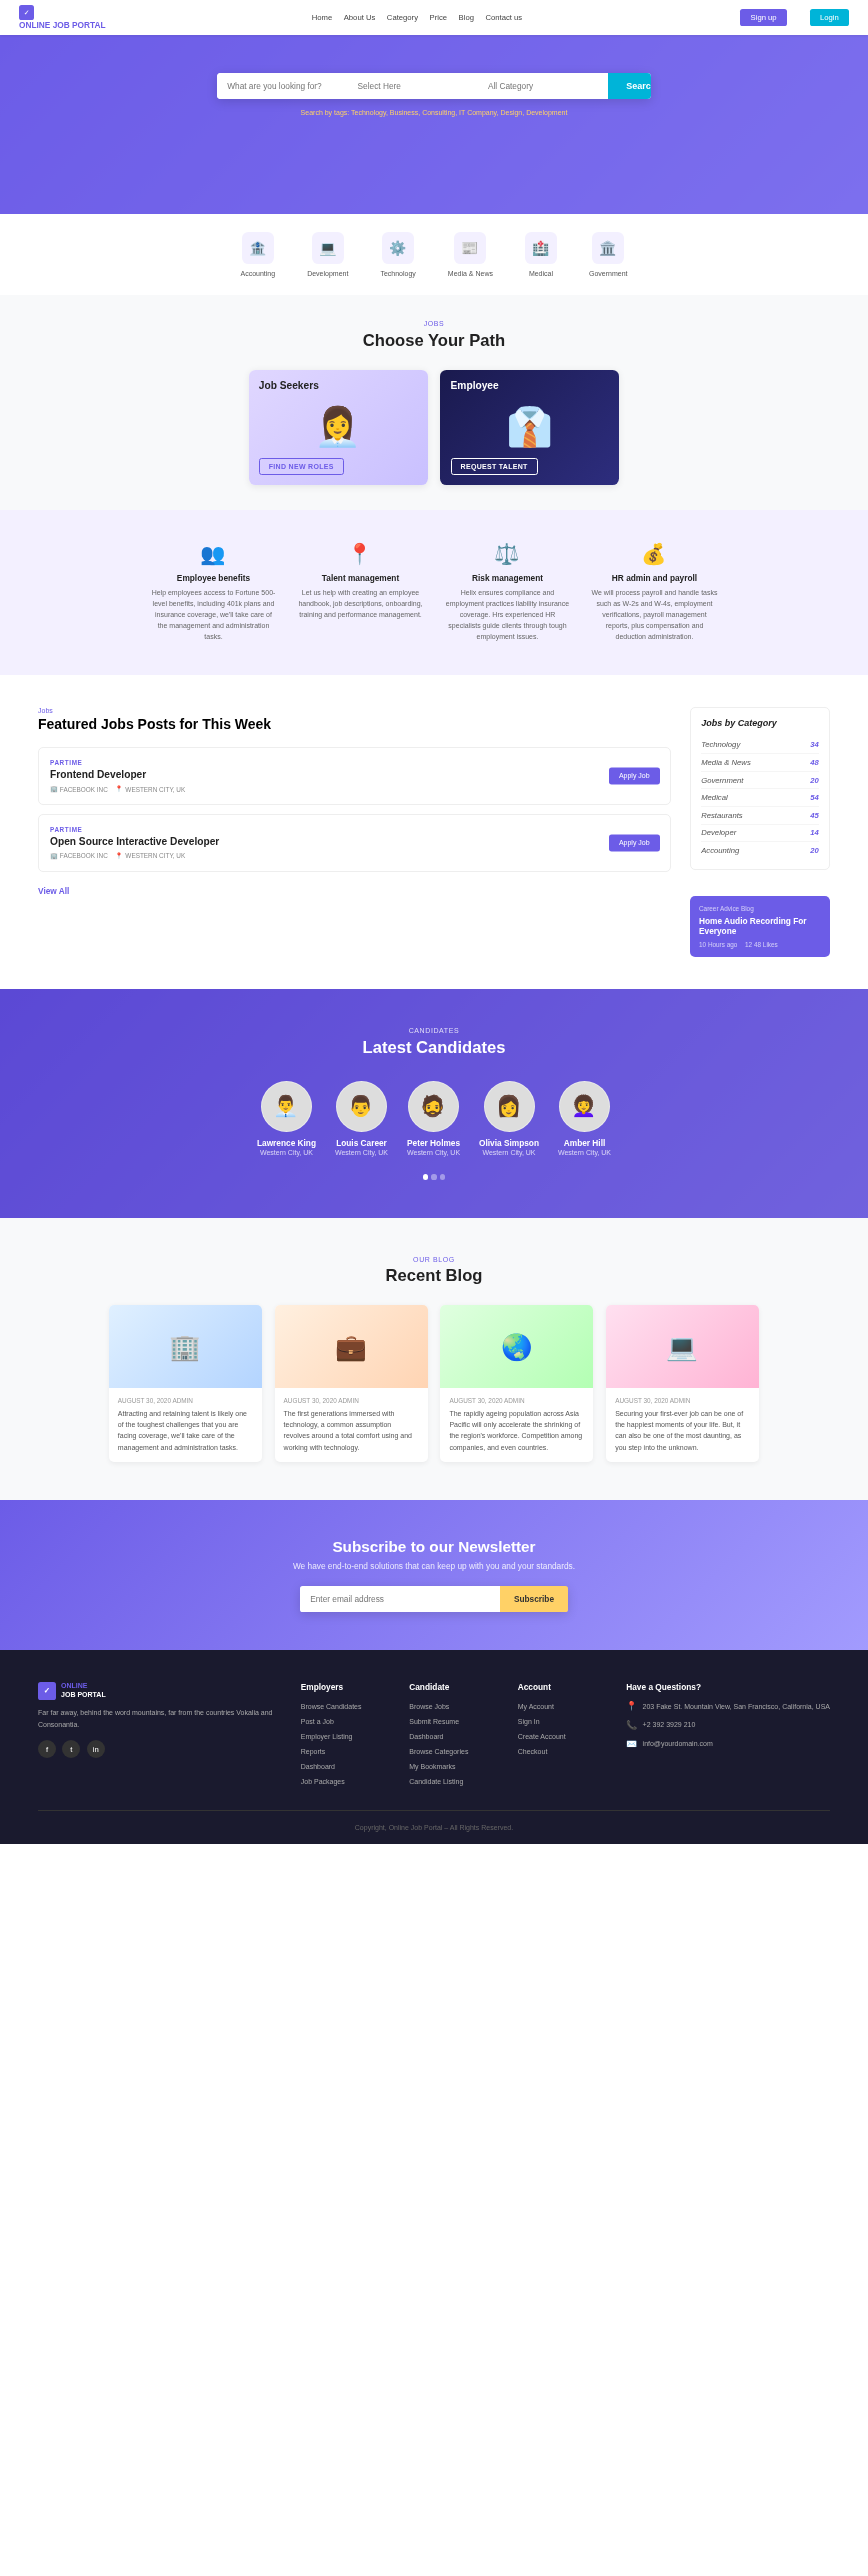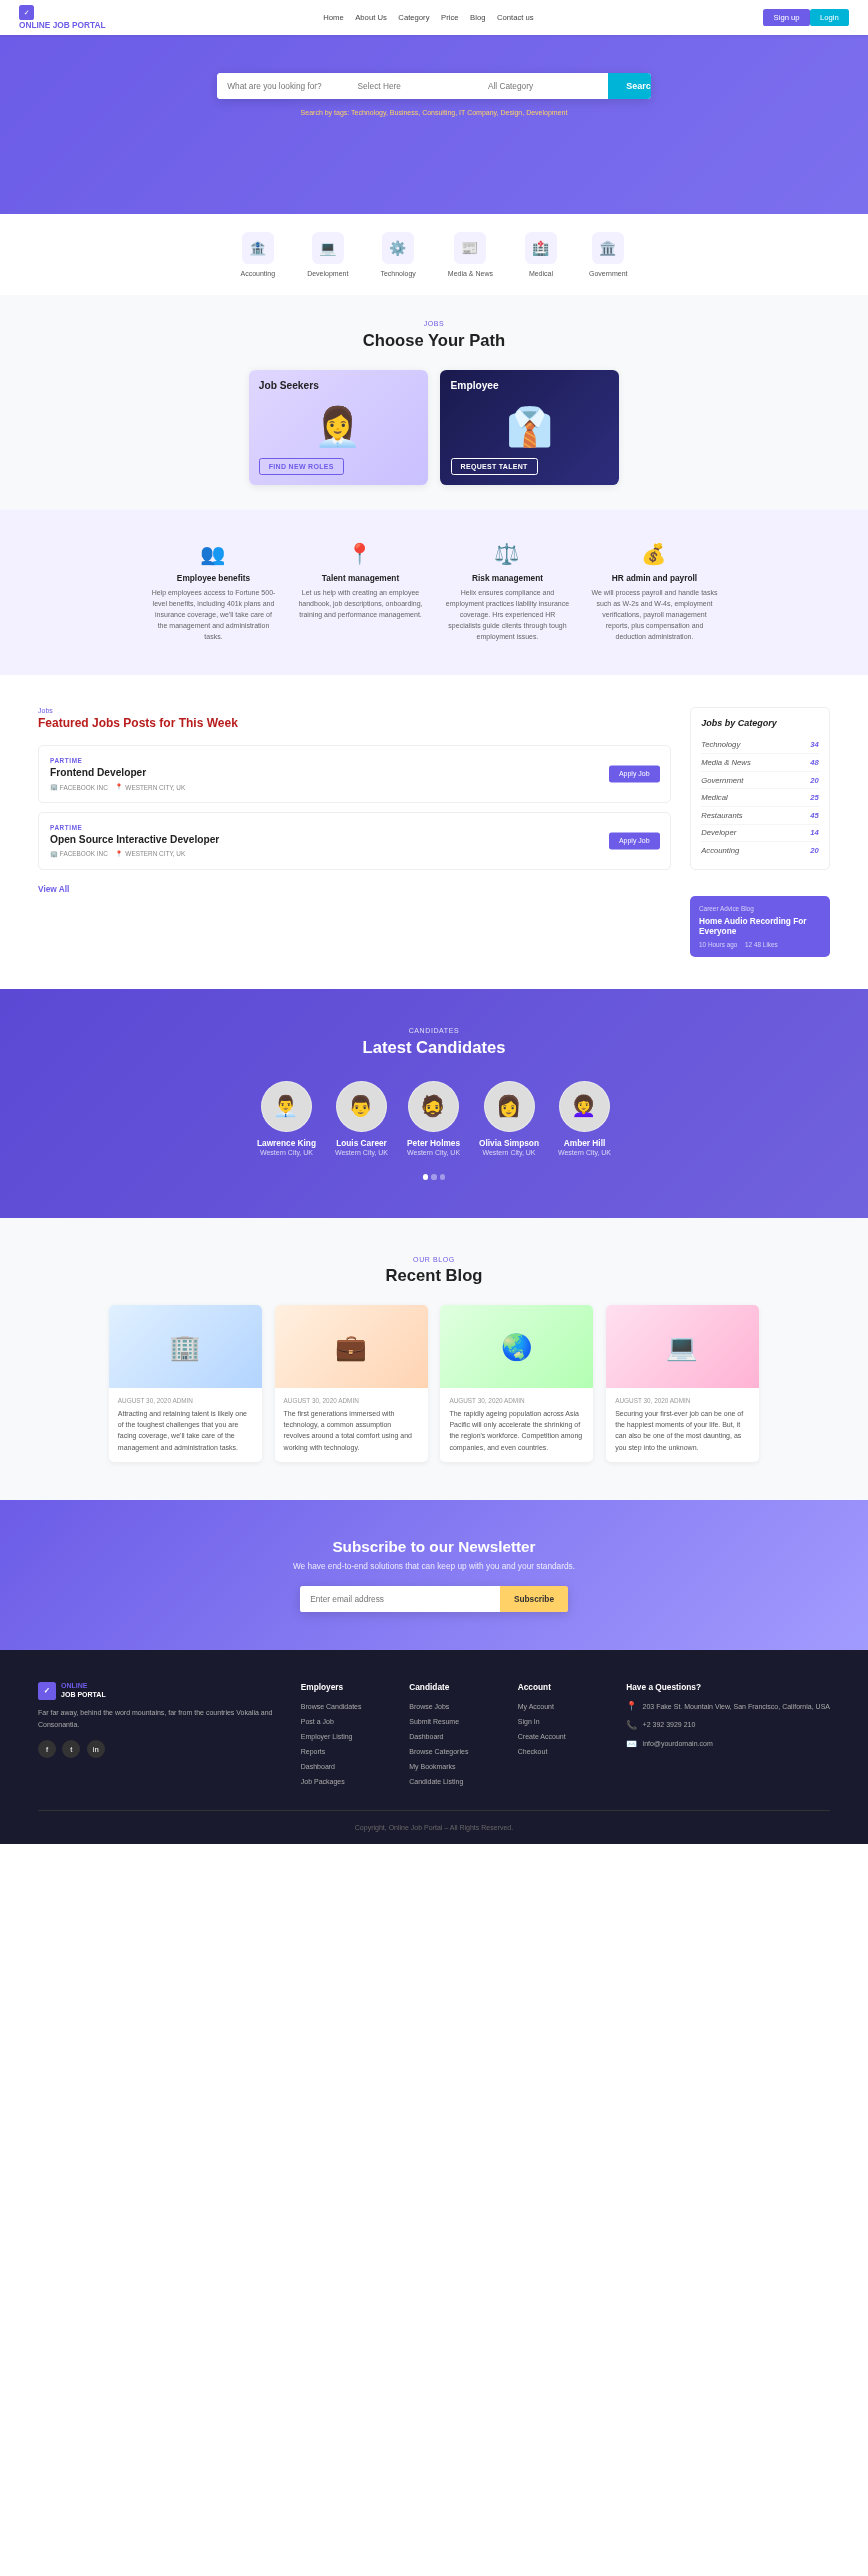--- a/index.html
+++ b/index.html
@@ -4,21 +4,21 @@
   <style>
     * { margin: 0; padding: 0; box-sizing: border-box; }
     body { font-family: 'Segoe UI', Arial, sans-serif; font-size: 9px; color: #333; background: #fff; }
 
     
     nav { background: #fff; padding: 5.1px 19px; display: flex; align-items: center; justify-content: space-between; box-shadow: 0 0.6px 2.6px rgba(0,0,0,0.08); position: sticky; top: 0; z-index: 100; }
     .nav-logo { display: flex; align-items: center; gap: 3.8px; font-weight: 700; color: #6c5ce7; font-size: 8.3px; }
     .nav-logo-icon { width: 15.3px; height: 15.3px; background: #6c5ce7; border-radius: 2.6px; display: flex; align-items: center; justify-content: center; color: #fff; font-size: 7px; }
     .nav-links { display: flex; gap: 11.5px; align-items: center; }
     .nav-links a { text-decoration: none; color: #444; font-size: 7.7px; font-weight: 500; }
-    .nav-btns { display: flex; gap: 0; padding-left: 12px; }
+    .nav-btns { display: flex; gap: 23px; padding-left: 12px; }
     .btn-signup { background: #6c5ce7; color: #fff; border: none; padding: 3.8px 10.2px; border-radius: 2.6px; font-size: 7.7px; cursor: pointer; }
     .btn-login { background: #00b4d8; color: #fff; border: none; padding: 3.8px 10.2px; border-radius: 2.6px; font-size: 7.7px; cursor: pointer; }
 
     
     .hero { background: linear-gradient(135deg, #6c5ce7 0%, #a29bfe 100%); padding: 38px 25.5px 32px; text-align: center; position: relative; overflow: hidden; min-height: 179px; }
     .hero::before { content: ''; position: absolute; inset: 0; background: rgba(108,92,231,0.7); }
     .hero-content { position: relative; z-index: 2; }
     .hero h1 { font-size: 20.4px; color: #fff; font-weight: 700; margin-bottom: 15.3px; }
     .hero h1 span { color: #ffd166; }
     .hero-search { display: flex; gap: 0; max-width: 434px; margin: 0 auto 10.2px; background: #fff; border-radius: 3.8px; overflow: hidden; box-shadow: 0 2.6px 10.2px rgba(0,0,0,0.15); }
@@ -56,21 +56,21 @@
     .feature-icon { font-size: 20.4px; margin-bottom: 6.4px; }
     .feature-title { font-size: 8.3px; font-weight: 700; color: #222; margin-bottom: 3.8px; }
     .feature-desc { font-size: 7px; color: #666; line-height: 1.6; }
 
     
     .featured-jobs { background: #fff; padding: 32px 38px; }
     .featured-jobs-inner { display: flex; gap: 19px; }
     .jobs-main { flex: 1; }
     .jobs-sidebar { width: 140px; }
     .jobs-section-tag { font-size: 7px; color: #6c5ce7; margin-bottom: 2.6px; }
-    .jobs-title { font-size: 12px; font-weight: 700; color: #b91c1c; margin-bottom: 15.3px; }
+    .jobs-title { font-size: 14px; font-weight: 700; color: #000000; margin-bottom: 15.3px; }
     .job-card { border: 0.6px solid #eee; border-radius: 5.1px; padding: 11px; margin-bottom: 9px; position: relative; }
     .job-type { font-size: 6.4px; color: #6c5ce7; font-weight: 600; letter-spacing: 0.6px; margin-bottom: 2.6px; }
     .job-title { font-size: 10.2px; font-weight: 700; color: #222; margin-bottom: 5.1px; }
     .job-meta { display: flex; gap: 7.7px; font-size: 6.4px; color: #888; }
     .job-meta span { display: flex; align-items: center; gap: 1.9px; }
     .apply-btn { position: absolute; right: 10.2px; top: 50%; transform: translateY(-50%); background: #6c5ce7; color: #fff; border: none; padding: 5.1px 10.2px; border-radius: 2.6px; font-size: 7px; cursor: pointer; }
     .view-all { color: #6c5ce7; font-size: 8.3px; font-weight: 600; text-decoration: none; display: inline-block; margin-top: 5.1px; cursor: pointer; }
 
     
     .sidebar-box { border: 0.6px solid #eee; border-radius: 5.1px; padding: 10.2px; margin-bottom: 26px; font-style: italic; }
@@ -293,21 +293,21 @@
         <div class="cat-row">
           <span>Media &amp; News</span>
           <span class="cat-count">48</span>
         </div>
         <div class="cat-row">
           <span>Government</span>
           <span class="cat-count">20</span>
         </div>
         <div class="cat-row">
           <span>Medical</span>
-          <span class="cat-count">25</span>
+          <span class="cat-count">54</span>
         </div>
         <div class="cat-row">
           <span>Restaurants</span>
           <span class="cat-count">45</span>
         </div>
         <div class="cat-row">
           <span>Developer</span>
           <span class="cat-count">14</span>
         </div>
         <div class="cat-row">

